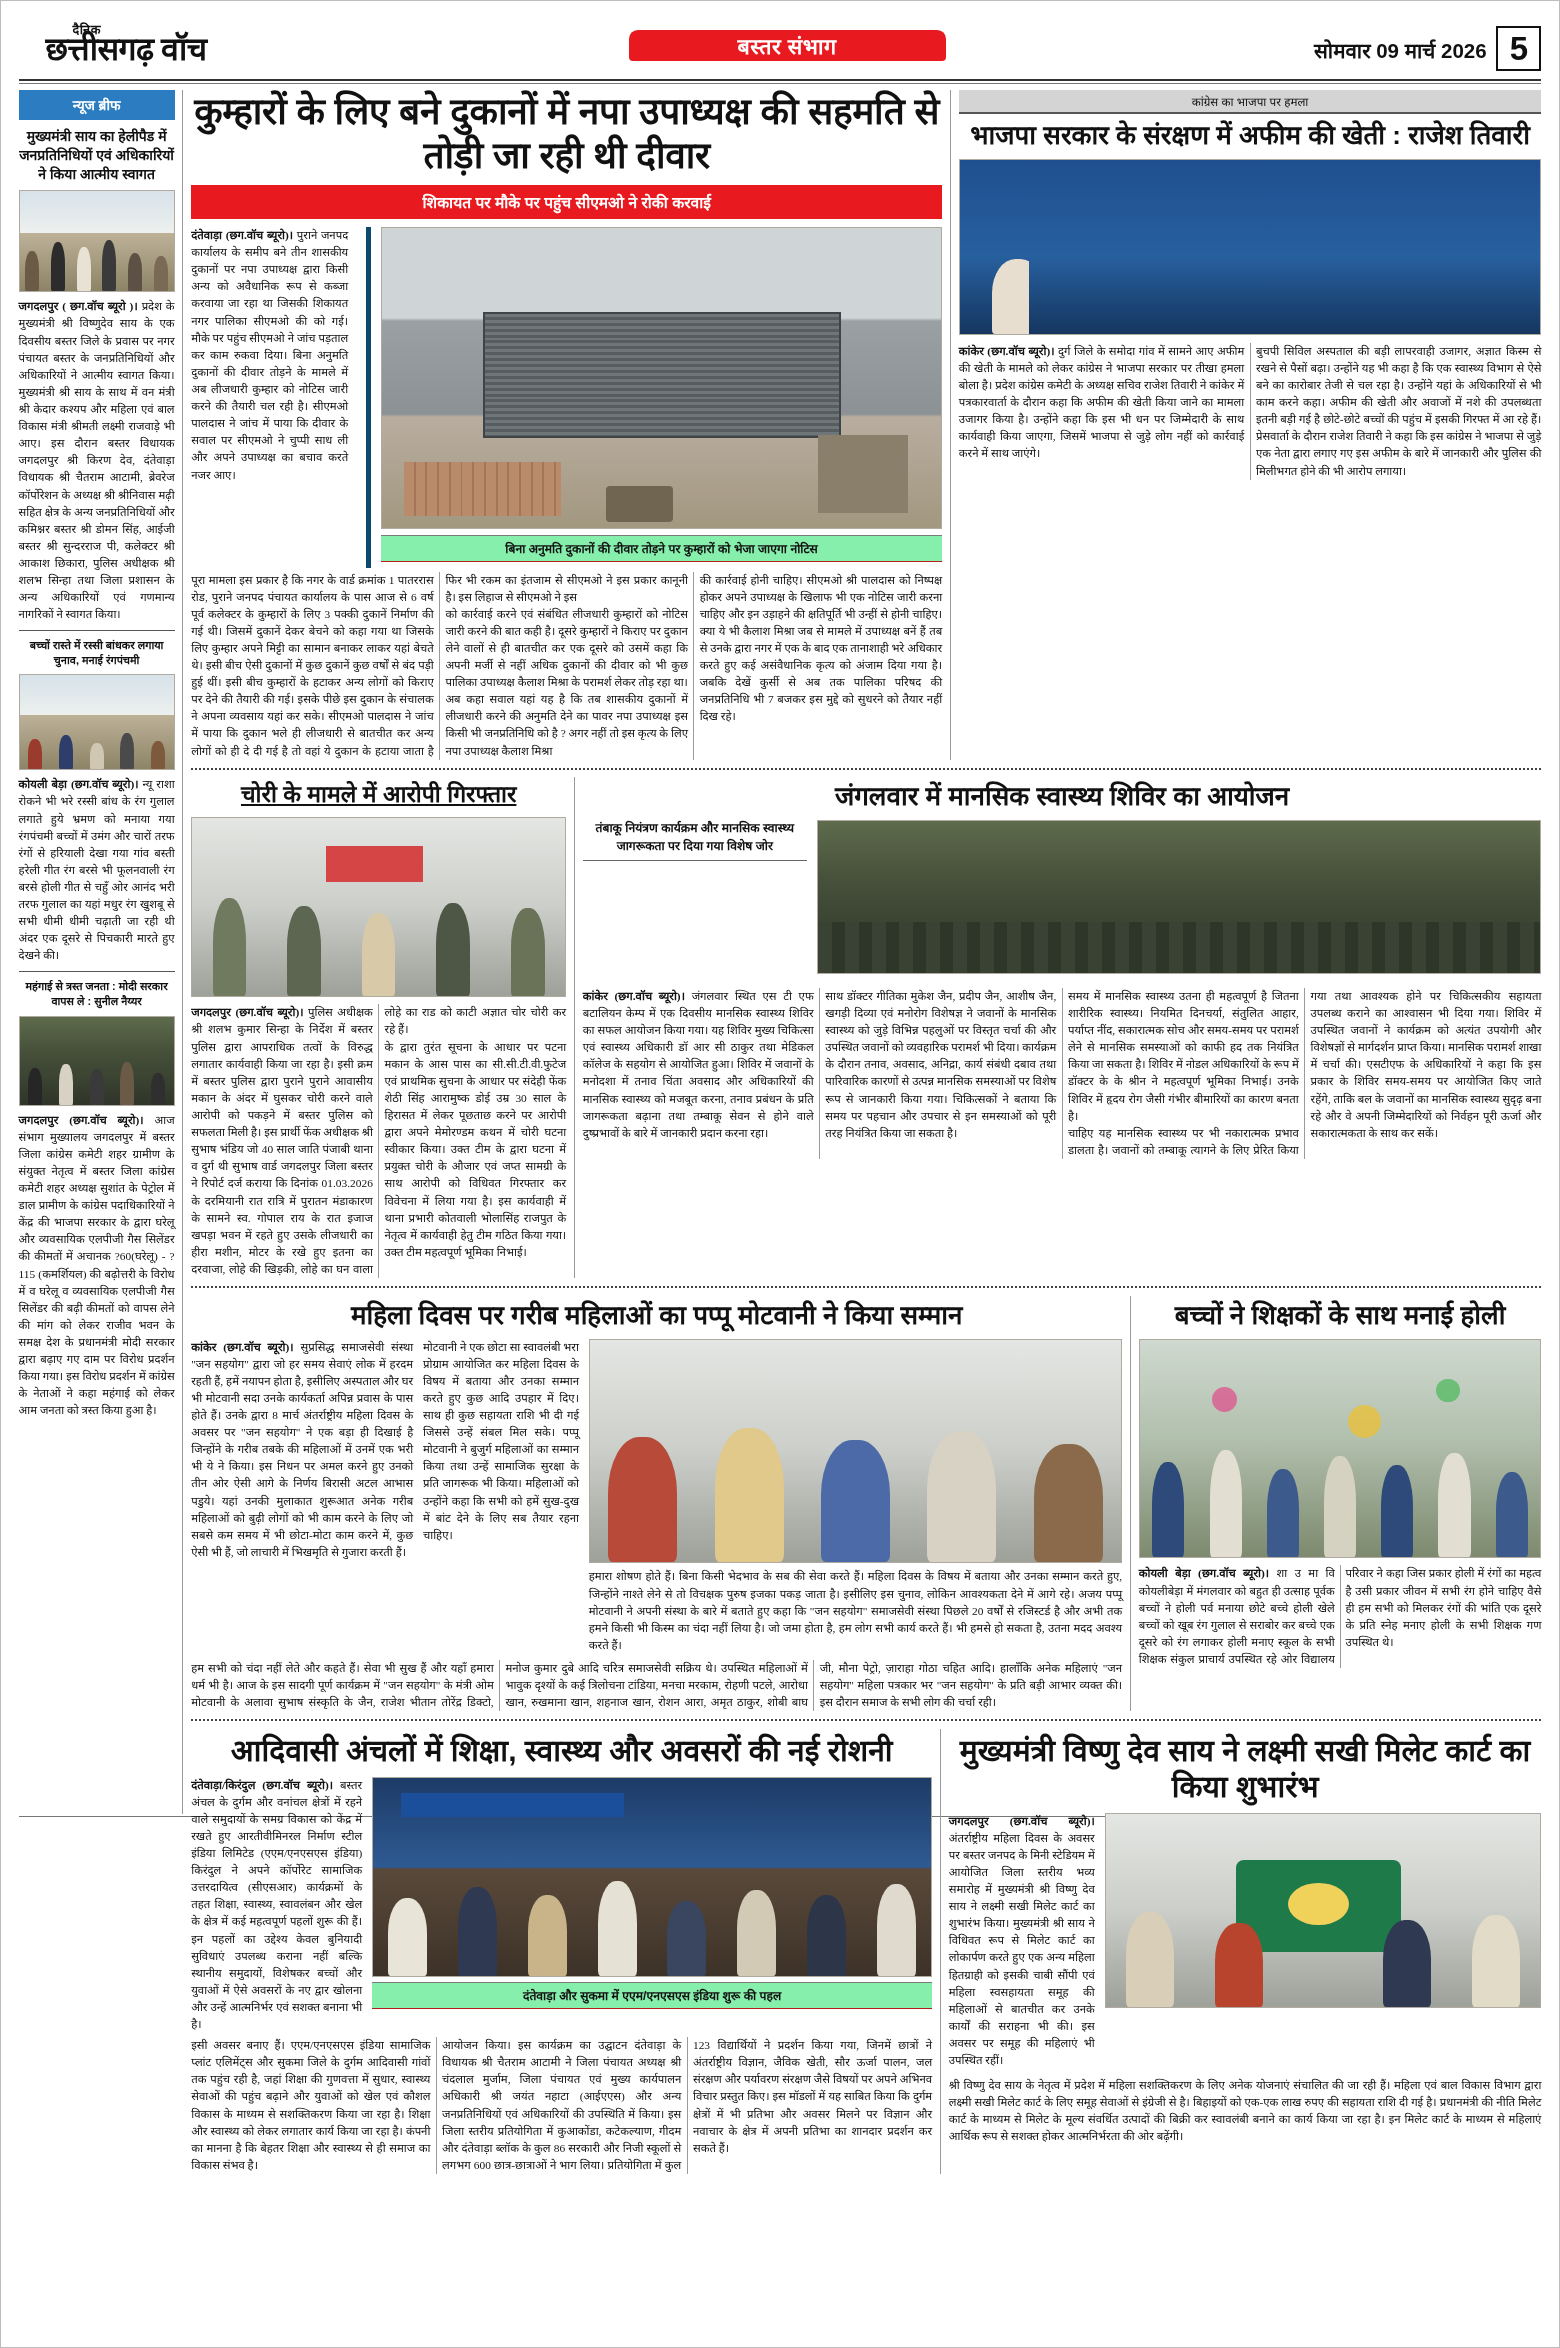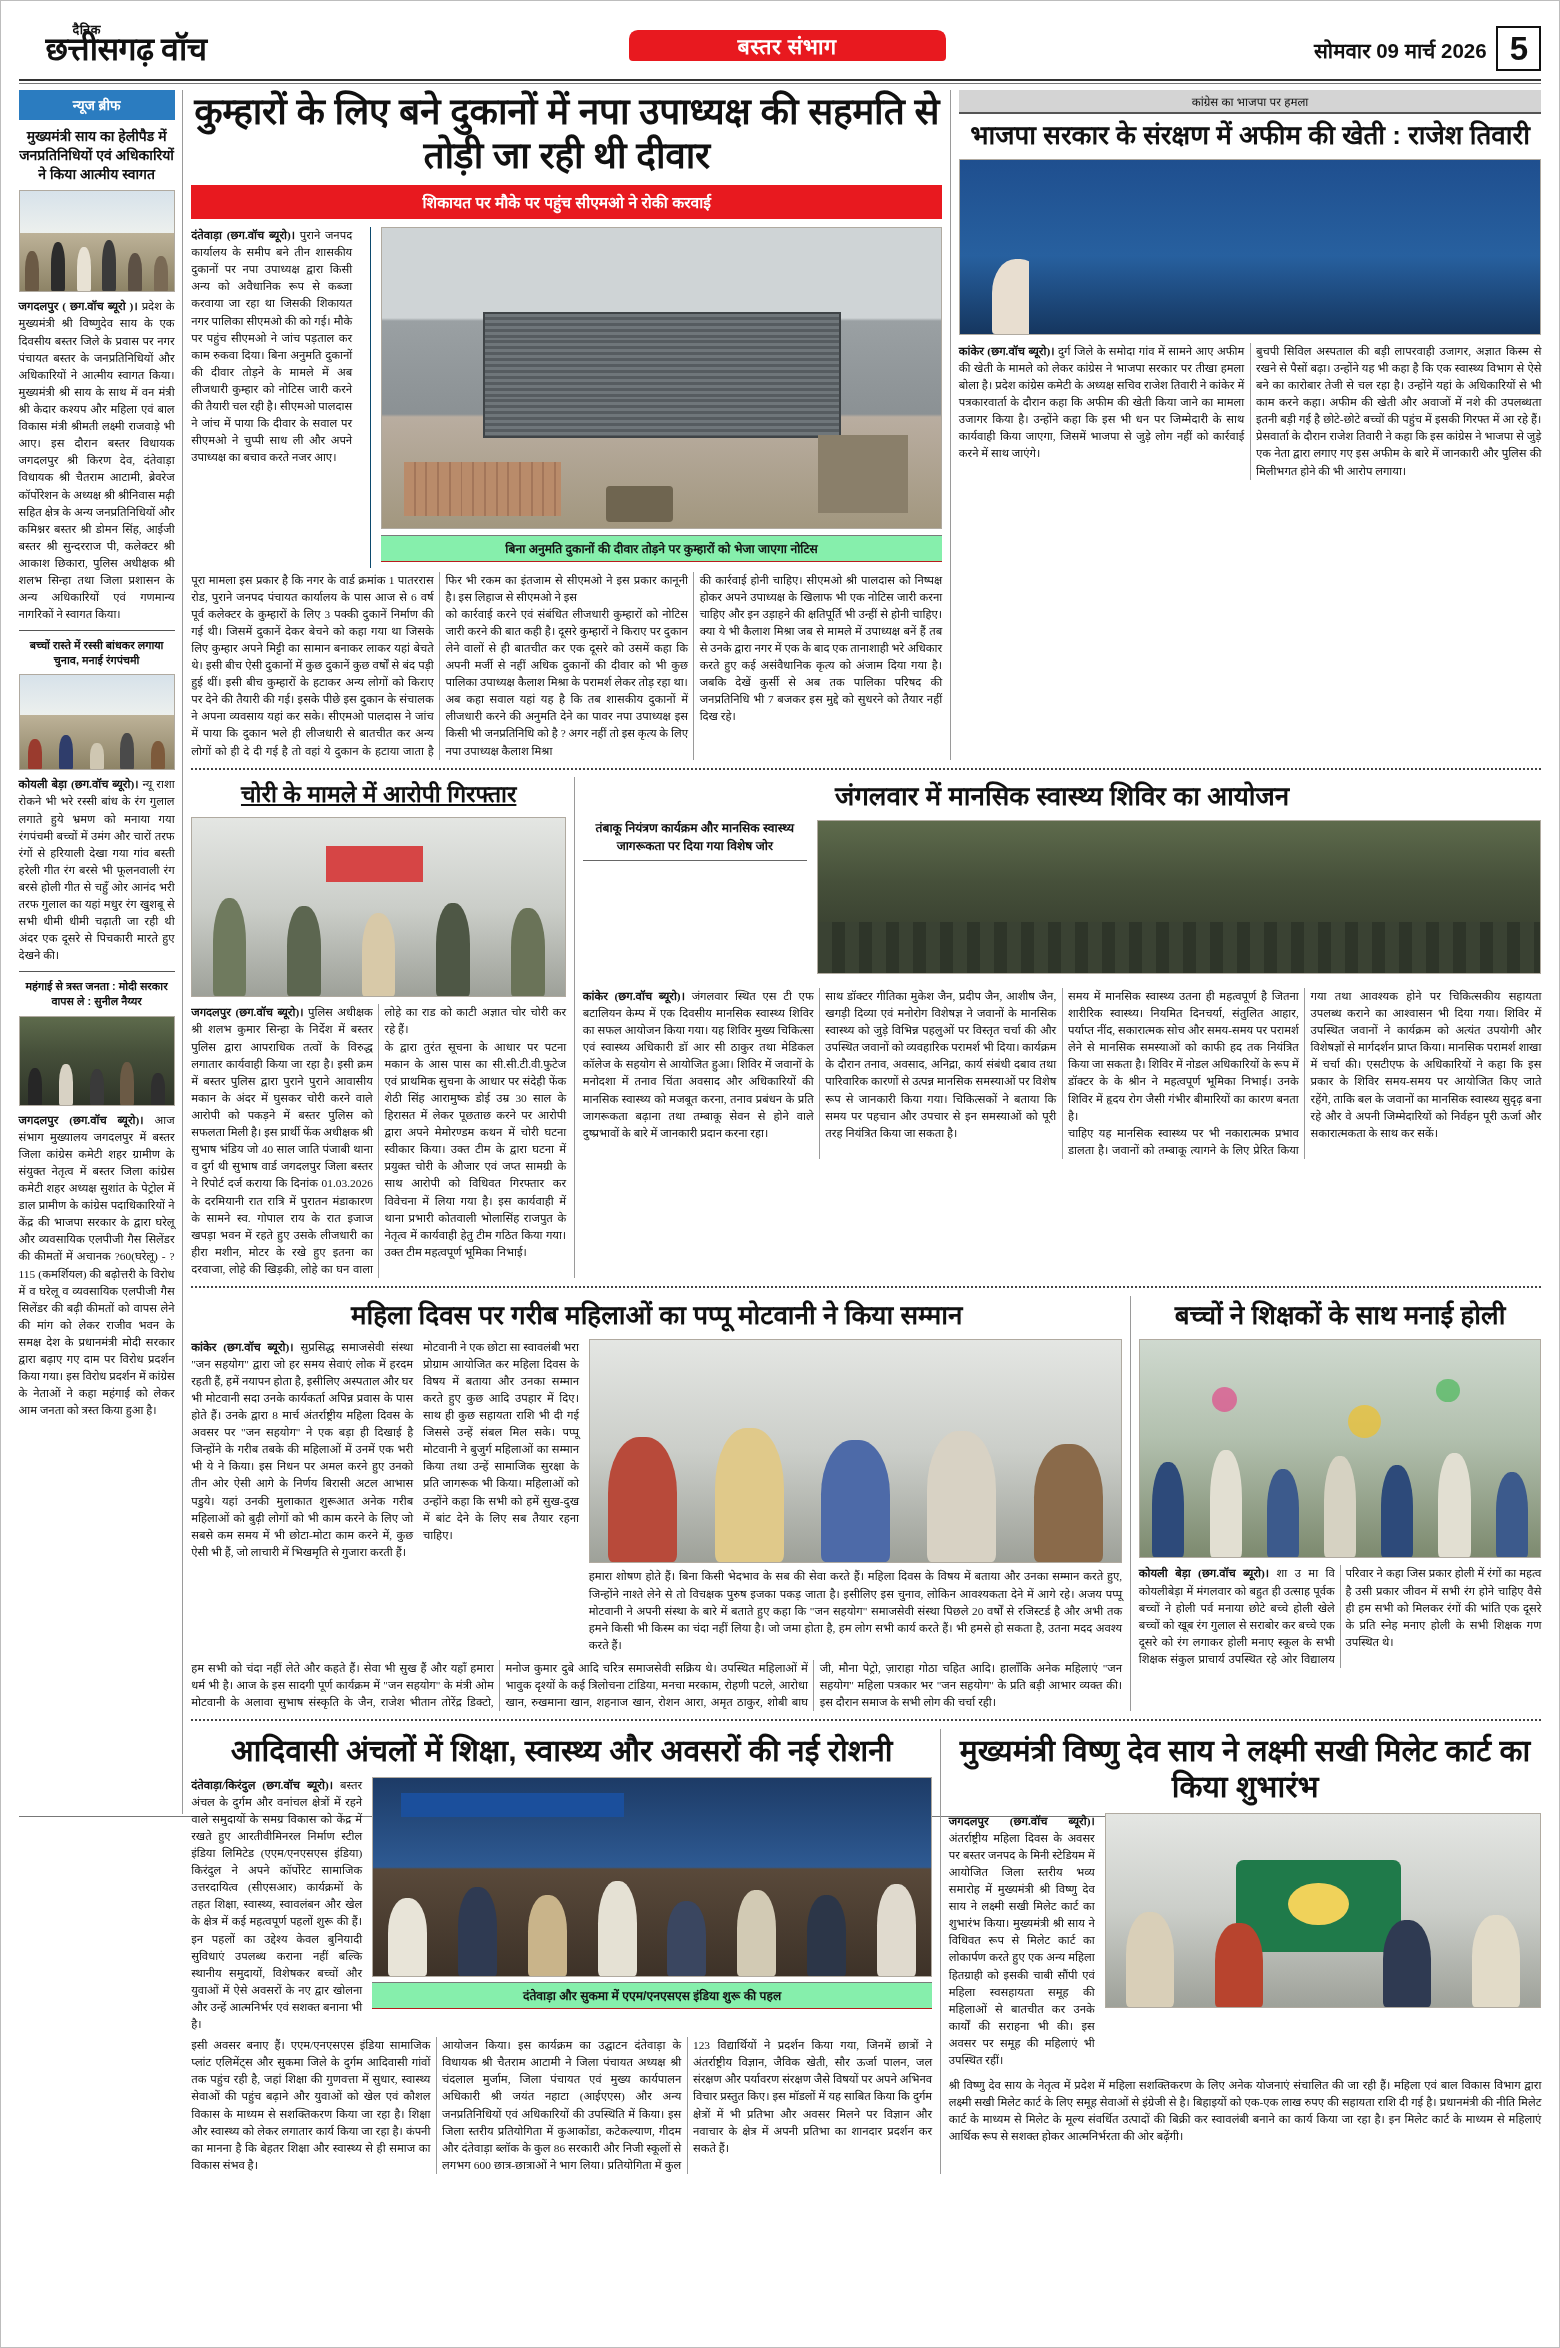--- a/index.html
+++ b/index.html
@@ -300,21 +300,21 @@
     <div class="colsep"></div>
 
     <div style="flex:1 1 auto; display:flex; flex-direction:column;">
 
       <div class="row">
 
         <div style="width:751px; flex:0 0 751px;">
           <div class="mega-head">कुम्हारों के लिए बने दुकानों में नपा उपाध्यक्ष की सहमति से तोड़ी जा रही थी दीवार</div>
           <div class="red-strip">शिकायत पर मौके पर पहुंच सीएमओ ने रोकी करवाई</div>
           <div class="row">
-            <div style="width:180px;flex:0 0 180px;padding-right:18px;border-right:1px solid #0c4a6e;">
+            <div style="width:180px;flex:0 0 180px;padding-right:18px;border-right:5px solid #0c4a6e;">
               <div class="body-text">
                 <b class="dateline">दंतेवाड़ा (छग.वॉच ब्यूरो)।</b>
                 <span>पुराने जनपद कार्यालय के समीप बने तीन शासकीय दुकानों पर नपा उपाध्यक्ष द्वारा किसी अन्य को अवैधानिक रूप से कब्जा करवाया जा रहा था जिसकी शिकायत नगर पालिका सीएमओ की को गई। मौके पर पहुंच सीएमओ ने जांच पड़ताल कर काम रुकवा दिया। बिना अनुमति दुकानों की दीवार तोड़ने के मामले में अब लीजधारी कुम्हार को नोटिस जारी करने की तैयारी चल रही है। सीएमओ पालदास ने जांच में पाया कि दीवार के सवाल पर सीएमओ ने चुप्पी साध ली और अपने उपाध्यक्ष का बचाव करते नजर आए।</span>
               </div>
             </div>
             <div style="flex:1 1 auto;padding-left:9.8px;">
               <div class="photo" style="height:302px">
                 <div class="ph-shop"></div>
                 <div class="ph-shutter"></div>
                 <div class="ph-bricks"></div>

